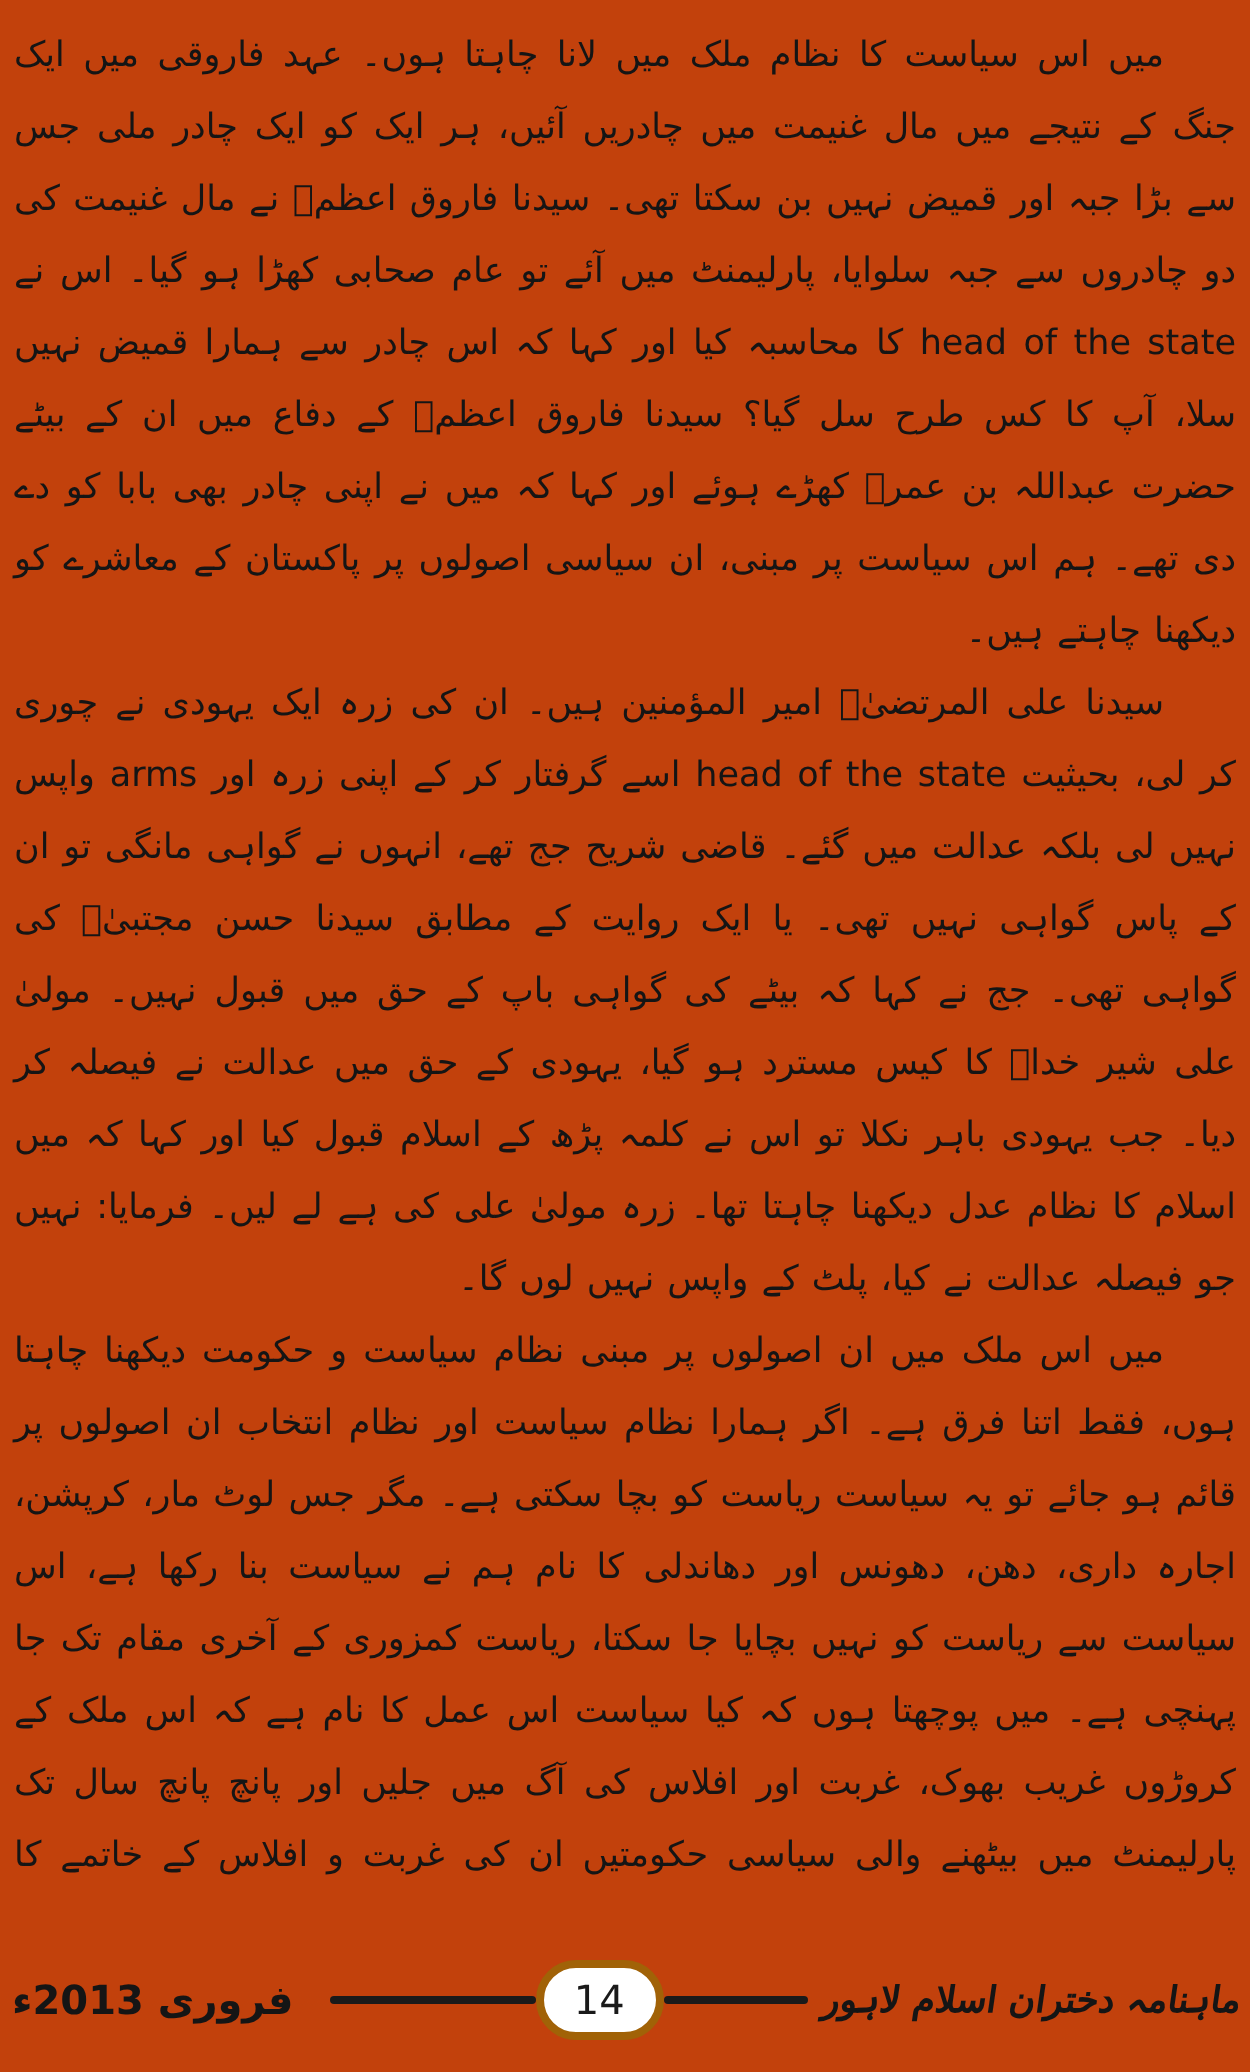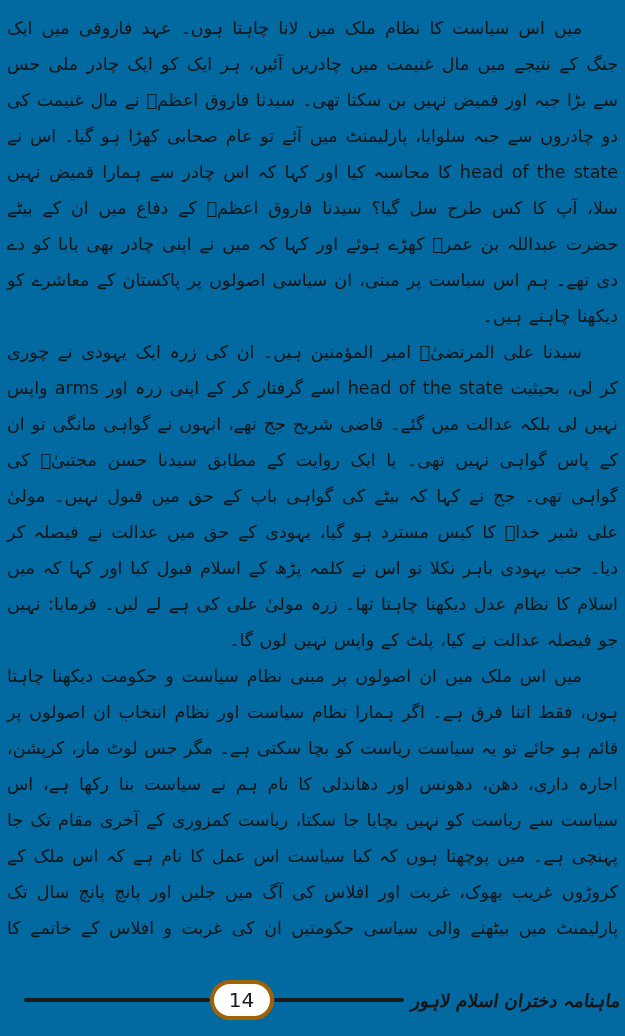--- a/index.html
+++ b/index.html
@@ -5,21 +5,21 @@
   * { margin: 0; padding: 0; box-sizing: border-box; }
   html, body {
     width: 625px; height: 1036px;
     background: #ffffff;
     overflow: hidden;
     font-family: "DejaVu Sans", sans-serif;
   }
   .page {
     position: relative;
     width: 625px; height: 1036px;
-    background: #0369a1;
+    background: #c2410c;
     color: #151515;
   }
   .content {
     direction: rtl;
     padding: 10px 7px 0 7px;
     height: 940px;
     overflow: hidden;
     text-align: justify;
     font-size: 17.5px;
     line-height: 36px;
@@ -84,15 +84,16 @@
     <p>میں اس سیاست کا نظام ملک میں لانا چاہتا ہوں۔ عہد فاروقی میں ایک جنگ کے نتیجے میں مال غنیمت میں چادریں آئیں، ہر ایک کو ایک چادر ملی جس سے بڑا جبہ اور قمیض نہیں بن سکتا تھی۔ سیدنا فاروق اعظمؓ نے مال غنیمت کی دو چادروں سے جبہ سلوایا، پارلیمنٹ میں آئے تو عام صحابی کھڑا ہو گیا۔ اس نے head of the state کا محاسبہ کیا اور کہا کہ اس چادر سے ہمارا قمیض نہیں سلا، آپ کا کس طرح سل گیا؟ سیدنا فاروق اعظمؓ کے دفاع میں ان کے بیٹے حضرت عبداللہ بن عمرؓ کھڑے ہوئے اور کہا کہ میں نے اپنی چادر بھی بابا کو دے دی تھے۔ ہم اس سیاست پر مبنی، ان سیاسی اصولوں پر پاکستان کے معاشرے کو دیکھنا چاہتے ہیں۔</p>
     <p>سیدنا علی المرتضیٰؓ امیر المؤمنین ہیں۔ ان کی زرہ ایک یہودی نے چوری کر لی، بحیثیت head of the state اسے گرفتار کر کے اپنی زرہ اور arms واپس نہیں لی بلکہ عدالت میں گئے۔ قاضی شریح جج تھے، انہوں نے گواہی مانگی تو ان کے پاس گواہی نہیں تھی۔ یا ایک روایت کے مطابق سیدنا حسن مجتبیٰؓ کی گواہی تھی۔ جج نے کہا کہ بیٹے کی گواہی باپ کے حق میں قبول نہیں۔ مولیٰ علی شیر خداؓ کا کیس مسترد ہو گیا، یہودی کے حق میں عدالت نے فیصلہ کر دیا۔ جب یہودی باہر نکلا تو اس نے کلمہ پڑھ کے اسلام قبول کیا اور کہا کہ میں اسلام کا نظام عدل دیکھنا چاہتا تھا۔ زرہ مولیٰ علی کی ہے لے لیں۔ فرمایا: نہیں جو فیصلہ عدالت نے کیا، پلٹ کے واپس نہیں لوں گا۔</p>
     <p>میں اس ملک میں ان اصولوں پر مبنی نظام سیاست و حکومت دیکھنا چاہتا ہوں، فقط اتنا فرق ہے۔ اگر ہمارا نظام سیاست اور نظام انتخاب ان اصولوں پر قائم ہو جائے تو یہ سیاست ریاست کو بچا سکتی ہے۔ مگر جس لوٹ مار، کرپشن، اجارہ داری، دھن، دھونس اور دھاندلی کا نام ہم نے سیاست بنا رکھا ہے، اس سیاست سے ریاست کو نہیں بچایا جا سکتا، ریاست کمزوری کے آخری مقام تک جا پہنچی ہے۔ میں پوچھتا ہوں کہ کیا سیاست اس عمل کا نام ہے کہ اس ملک کے کروڑوں غریب بھوک، غربت اور افلاس کی آگ میں جلیں اور پانچ پانچ سال تک پارلیمنٹ میں بیٹھنے والی سیاسی حکومتیں ان کی غربت و افلاس کے خاتمے کا ایجنڈا تیار نہ کر سکیں۔ کیا یہ سیاست ہے؟ کیا یہ سیاست ہے کہ خود تو سیاسی لیڈر سینکڑوں کنال پر مشتمل گھروں اور محلات میں رہیں اور اربوں کھربوں روپے روزانہ ان کے محلات پر خرچ ہوں اور کروڑوں غریبوں کو اس ملک میں کھانے کے لیے لقمہ نہ ملے۔ تن ڈھانپنے کے لیے لباس نہ ملے اور سر چھپانے کے لیے گھر نہ ملے، کیا اس کا نام سیاست ہے؟ ہم اُس سیاست کو مسترد کرتے ہیں جس نے ملک پاکستان کی ترقی و استحکام کا کوئی منصوبہ نہیں دیکھا۔ ہم اُس سیاست کو مسترد کرتے ہیں جس میں ملک کی سالمیت، آزادی اور خودمختاری کی کوئی اہمیت باقی نہیں رہی۔ جس میں دہشت گردی کے</p>
   </div>
 
   <div class="footer">
     <span class="magazine">ماہنامہ دختران اسلام لاہور</span>
     <span class="rule rule-right"></span>
     <span class="page-badge">14</span>
     <span class="rule rule-left"></span>
+    <span class="date">فروری 2013ء</span>
   </div>
 
 </div>
 
 </body></html>

